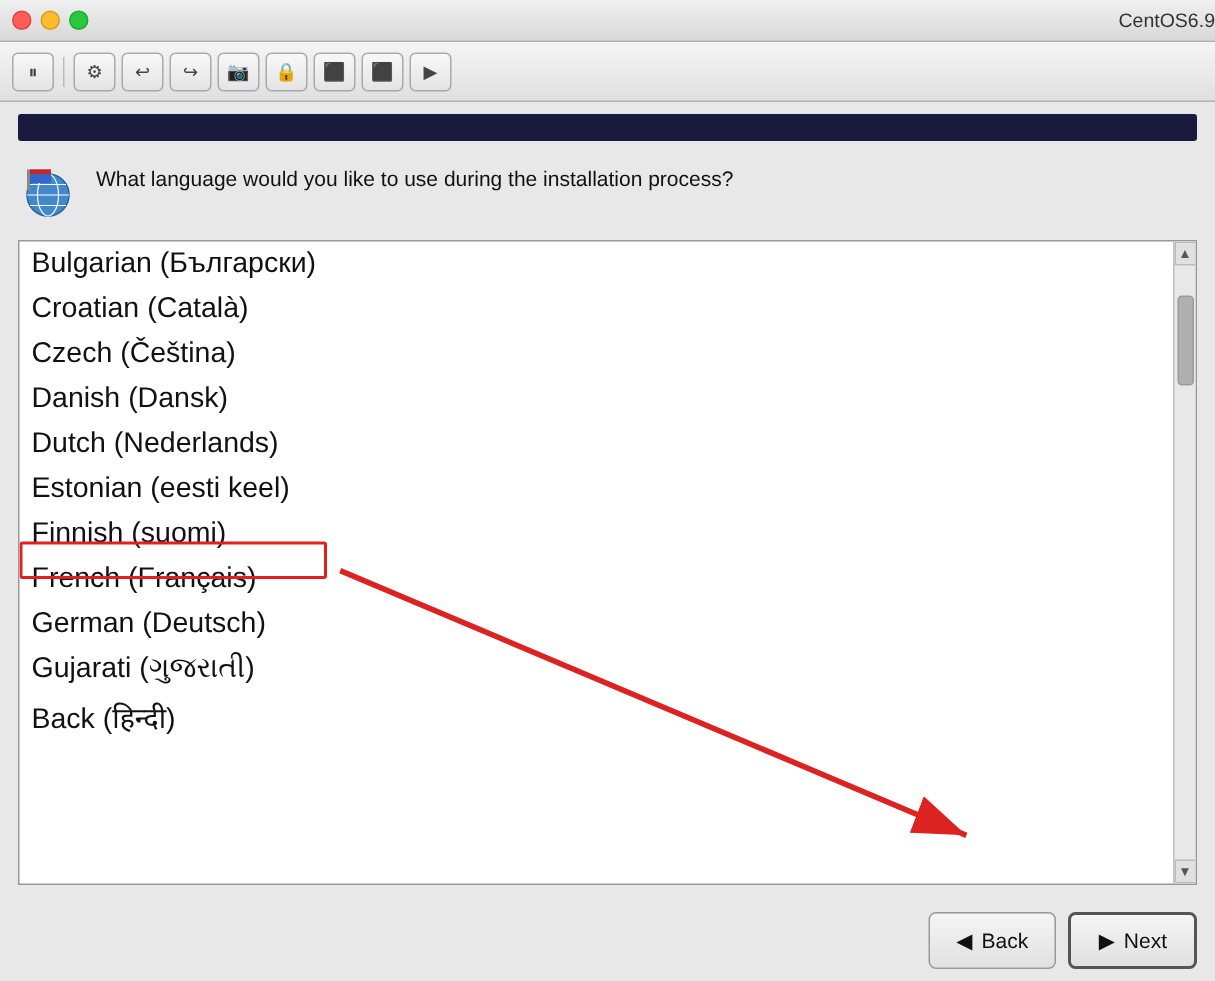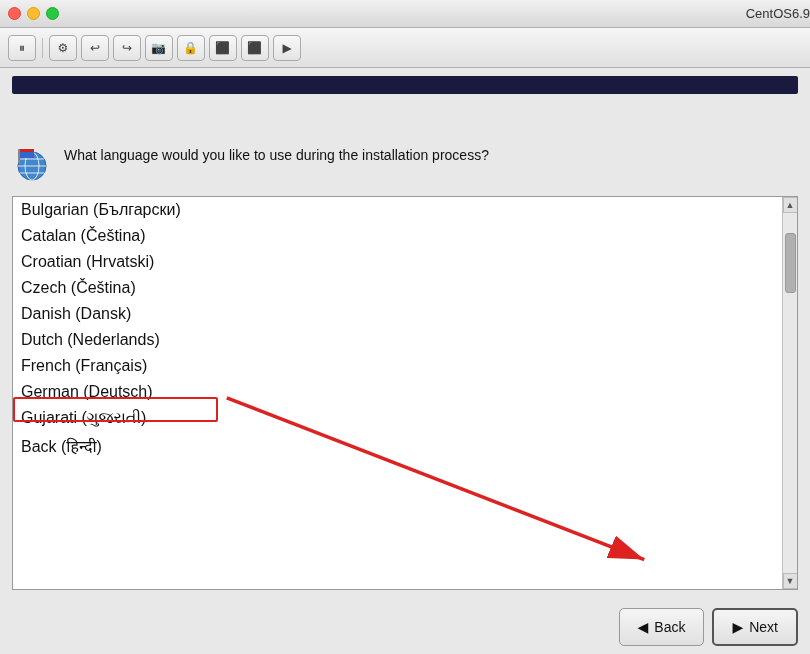--- a/index.html
+++ b/index.html
@@ -103,21 +103,20 @@
       padding: 10px 12px;
       overflow: hidden;
     }
 
     
     .header-row {
       display: flex;
       align-items: flex-start;
       gap: 12px;
       margin-bottom: 12px;
-      margin-top: 36px;
     }
     .globe-icon {
       width: 40px;
       height: 40px;
       flex-shrink: 0;
     }
     .globe-svg {
       width: 40px;
       height: 40px;
     }
@@ -137,21 +136,21 @@
       overflow: hidden;
       position: relative;
     }
     .language-list {
       flex: 1;
       overflow-y: scroll;
       list-style: none;
     }
     .language-list li {
       padding: 4px 8px;
-      font-size: 16px;
+      font-size: 19px;
       color: #111;
       cursor: pointer;
       white-space: nowrap;
     }
     .language-list li.selected {
       background: #5b9bd5;
       color: #fff;
     }
     .scrollbar-track {
       width: 15px;
@@ -267,25 +266,26 @@
         <rect x="8" y="5" width="14" height="3" fill="#cc2222"></rect>
       </svg>
     </div>
     <div class="header-text">What language would you like to use during the
 installation process?</div>
   </div>
 
   <div class="list-container" style="position:relative;">
     <ul class="language-list" id="lang-list">
     <li>Bulgarian (Български)</li>
-        <li>Catalan (Čeština)</li>
-        <li>Croatian (Hrvatski)</li>
+        <li>Croatian (Català)</li>
         <li>Czech (Čeština)</li>
         <li>Danish (Dansk)</li>
         <li>Dutch (Nederlands)</li>
+        <li>Estonian (eesti keel)</li>
+        <li>Finnish (suomi)</li>
         <li>French (Français)</li>
         <li>German (Deutsch)</li>
         <li>Gujarati (ગુજરાતી)</li>
         <li>Back (हिन्दी)</li>
       </ul>
     <div class="scrollbar-track">
       <div class="scrollbar-arrow">▲</div>
       <div class="scrollbar-thumb"></div>
       <div class="scrollbar-arrow" style="margin-top:auto;">▼</div>
     </div>

